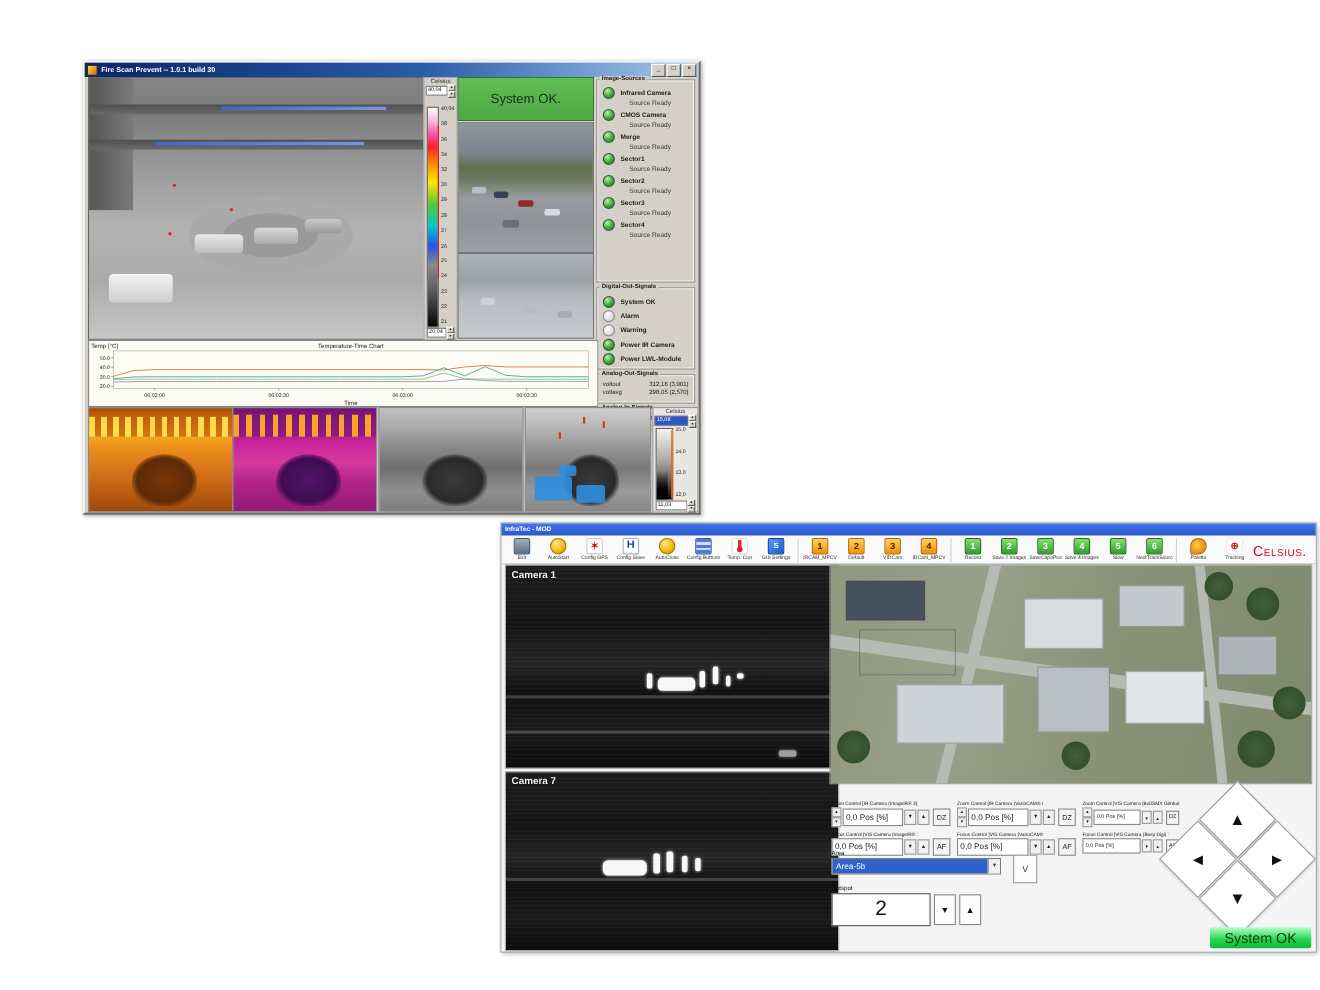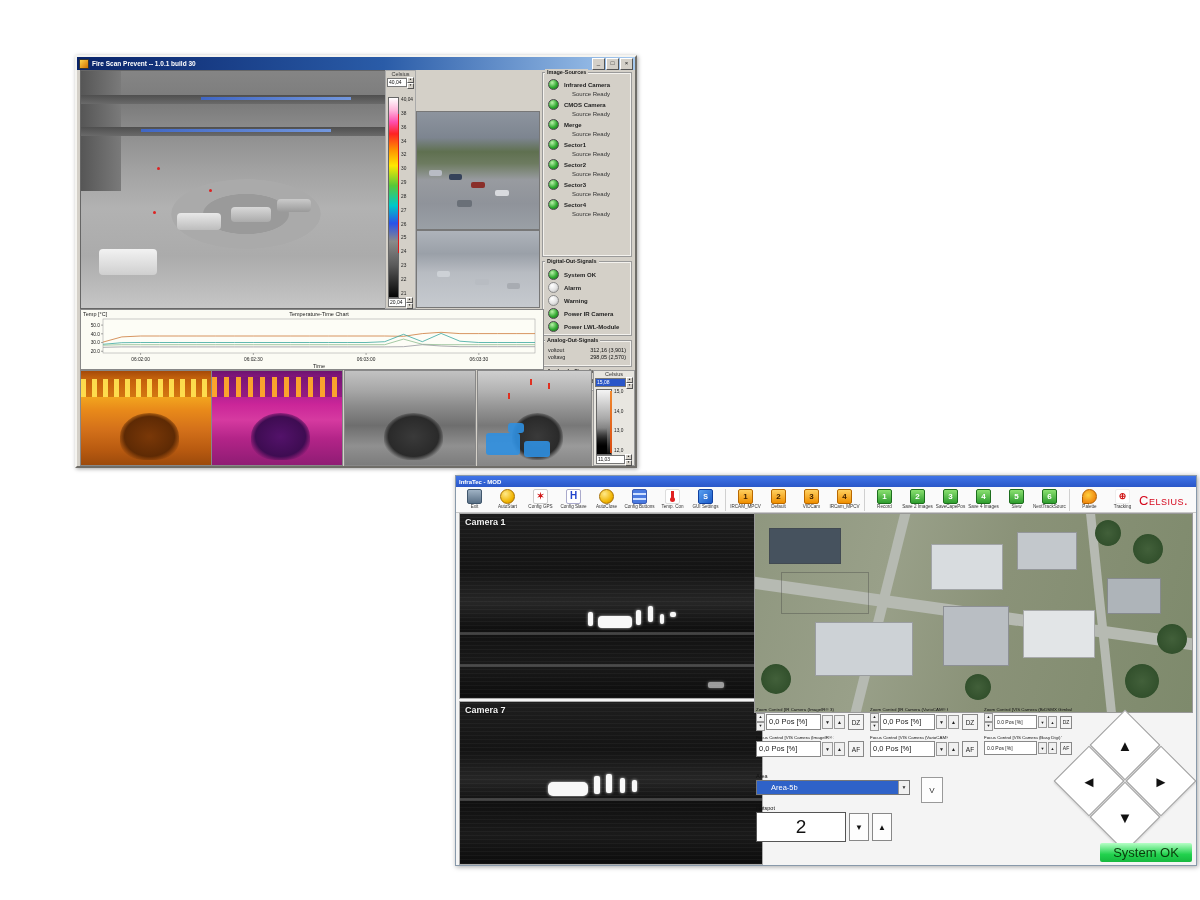--- a/index.html
+++ b/index.html
@@ -129,40 +129,40 @@
   .cam-band{position:absolute;left:0;width:100%;height:3px;background:rgba(200,200,200,.25);}
 
   .map{position:absolute;left:298px;top:0;width:437px;height:198px;border:1px solid #999;overflow:hidden;
     background:linear-gradient(105deg,#8f977f 0%,#99a089 30%,#8a9278 55%,#7e8a6c 100%);}
   .mp{position:absolute;}
   .mp-road{background:#b6bab2;transform-origin:0 0;}
   .mp-bld{border:1px solid rgba(60,60,60,.35);}
   .mp-tree{border-radius:50%;background:radial-gradient(circle,#42603a,#32502c 70%,transparent 75%);}
 
   .sm-label{font-size:5.5px;color:#111;margin-bottom:1px;white-space:nowrap;}
-  .ctl-zone{position:absolute;left:300px;top:194px;width:435px;}
+  .ctl-zone{position:absolute;left:300px;top:215px;width:435px;}
   .ctl-row-flex{display:flex;gap:6px;}
   .ctl{width:108px;flex:none;}
   .ctl-sm{width:88px;}
   .ctl-label-row{display:flex;justify-content:space-between;}
   .ctl-label{font-size:4.4px;color:#111;white-space:nowrap;overflow:hidden;max-width:78px;}
   .ctl-extra{font-size:4.4px;color:#111;white-space:nowrap;}
   .ctl-row{display:flex;align-items:center;gap:1px;margin-top:1px;}
   .vspin{display:flex;flex-direction:column;width:9px;flex:none;}
   .vspin-b{height:7px;background:#f0f0f0;border:1px solid #999;font-size:4px;line-height:6px;text-align:center;color:#222;}
   .pos-box{background:#fff;border:1px solid #888;height:14px;line-height:14px;font-size:7.5px;color:#222;padding:0 2px;flex:1;white-space:nowrap;overflow:hidden;}
   .ctl-sm .pos-box{font-size:5px;height:12px;line-height:12px;}
   .mini-btn{width:11px;height:14px;background:#f0f0f0;border:1px solid #999;font-size:5px;padding:0;color:#222;flex:none;}
   .ctl-sm .mini-btn{width:9px;height:12px;font-size:4px;}
   .act-btn{width:16px;height:16px;background:#f4f4f4;border:1px solid #888;font-size:6.5px;padding:0;color:#222;flex:none;margin-left:2px;}
   .ctl-sm .act-btn{width:12px;height:13px;font-size:5px;}
 
   .area-wrap{position:absolute;left:300px;top:260px;width:210px;}
   .area-select{display:flex;width:152px;height:13px;border:1px solid #777;background:#fff;}
-  .area-value{flex:1;background:#2f62c8;color:#fff;font-size:7.5px;line-height:13px;padding-left:14px;}
+  .area-value{flex:1;background:#2f62c8;color:#fff;font-size:7.5px;line-height:13px;padding-left:3px;}
   .dd-btn{width:10px;background:#f0f0f0;border-left:1px solid #999;font-size:5px;line-height:13px;text-align:center;color:#333;}
   .v-btn{position:absolute;left:165px;top:4px;width:22px;height:26px;background:#fdfdfd;border:1px solid #999;font-size:8px;color:#333;}
   .hotspot-wrap{position:absolute;left:300px;top:292px;}
   .hs-row{display:flex;align-items:center;gap:3px;margin-top:1px;}
   .hs-box{width:88px;height:28px;background:#fff;border:1px solid #555;font-size:19px;color:#111;text-align:center;line-height:28px;}
   .hs-btn{width:20px;height:28px;background:#fdfdfd;border:1px solid #888;font-size:8px;color:#111;padding:0;}
 
   .dpad{position:absolute;left:600px;top:203px;width:136px;height:126px;}
   .dpad-btn{position:absolute;width:48px;height:48px;background:#fff;border:1px solid #999;transform:rotate(45deg);
     display:flex;align-items:center;justify-content:center;box-shadow:1px 1px 2px rgba(0,0,0,.15);}
@@ -236,20 +236,21 @@
         <div class="spinbox spin-bot">
           <span class="spin-val">20,04</span>
           <span class="spin-arrs">
             <span class="spin-a">▲</span>
             <span class="spin-a">▼</span>
           </span>
         </div>
       </div>
 
       <div class="midcol">
+        <div class="sysok-banner">System OK.</div>
         <div class="photo photo1">
           <div class="p-car" style="left:12px;top:58px;width:13px;height:6px;background:#b8bcc4;"></div>
           <div class="p-car" style="left:32px;top:62px;width:13px;height:6px;background:#35425a;"></div>
           <div class="p-car" style="left:54px;top:70px;width:14px;height:6px;background:#8a2f2a;"></div>
           <div class="p-car" style="left:78px;top:78px;width:14px;height:6px;background:#d8dade;"></div>
           <div class="p-car" style="left:40px;top:88px;width:15px;height:7px;background:#6a7078;"></div>
         </div>
         <div class="photo photo2">
           <div class="p-car" style="left:20px;top:40px;width:13px;height:6px;background:#cdd1d6;"></div>
           <div class="p-car" style="left:58px;top:48px;width:14px;height:6px;background:#b8bcc2;"></div>

